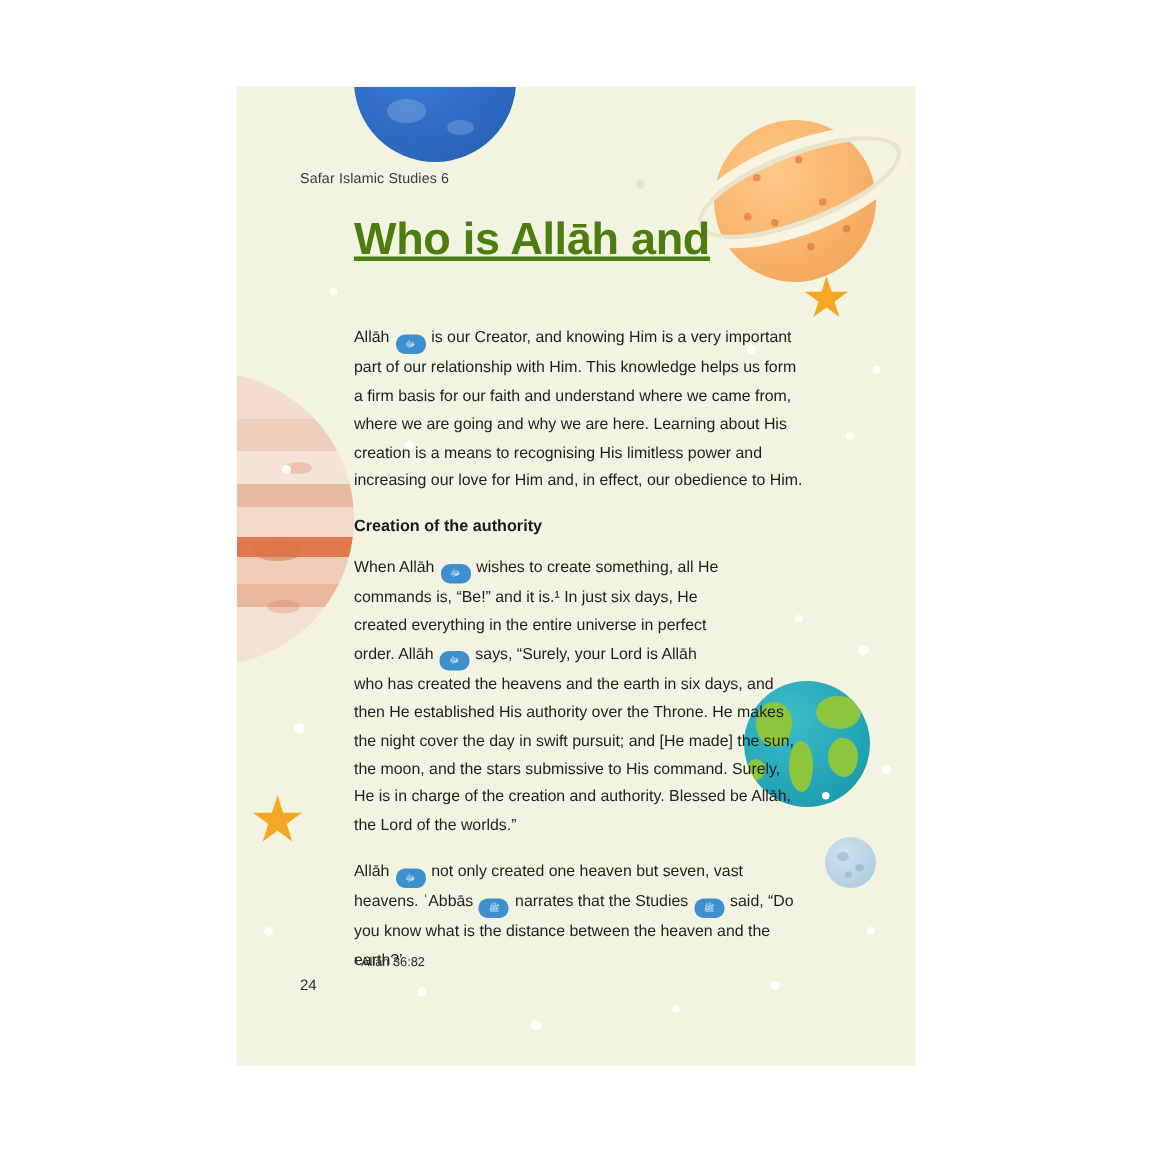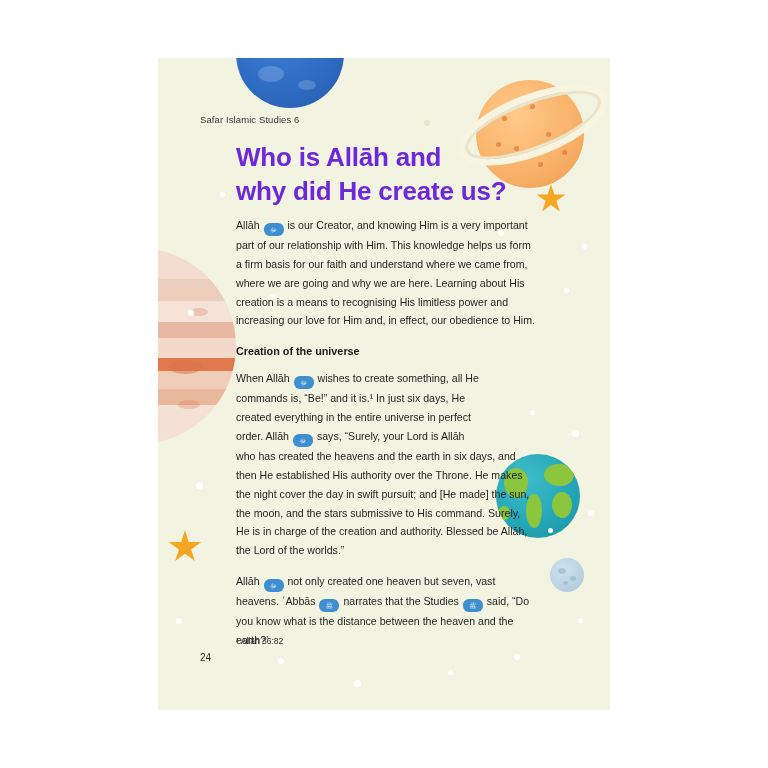--- a/index.html
+++ b/index.html
@@ -162,25 +162,26 @@
     left: 42px; top: 56px;
     font-size: 9.5px;
     color: #3b3b3b;
     letter-spacing: .1px;
   }
 
   .title {
     position: absolute;
     left: 78px; top: 82px;
     width: 330px;
-    font-size: 26px;
+    font-size: 30px;
     line-height: 1.32;
     font-weight: bold;
-    color: #6d28d9;
+    color: #4d7c0f;
     letter-spacing: -0.2px;
+    text-decoration: underline;
   }
 
   .body-col {
     position: absolute;
     left: 78px; top: 158px;
     width: 300px;
     font-size: 10.6px;
     line-height: 1.78;
     color: #1f1f1f;
     text-align: left;
@@ -307,31 +308,30 @@
     <span class="dot-white" style="left:356px; top:596px; width:6px; height:6px;"></span>
     <span class="dot-white" style="left:420px; top:560px; width:5px; height:5px;"></span>
     <span class="dot-white" style="left:62px; top:134px; width:5px; height:5px;"></span>
     <span class="dot-white" style="left:424px; top:186px; width:5px; height:5px;"></span>
     <span class="dot-cream" style="left:266px; top:62px; width:6px; height:6px;"></span>
 
     <div class="running-head">Safar Islamic Studies 6</div>
 
     <div class="title">
       <div>Who is Allāh and</div>
-      <div>why did He create us?</div>
     </div>
 
     <div class="body-col">
 
       <p class="para">
         <span class="shape-left-top" style="float:left; width:0; height:0;"></span>
         <span>Allāh </span><span class="honorific">ﷻ</span><span> is our Creator, and knowing Him is a very important part of our relationship with Him. This knowledge helps us form a firm basis for our faith and understand where we came from, where we are going and why we are here. Learning about His creation is a means to recognising His limitless power and increasing our love for Him and, in effect, our obedience to Him.</span>
       </p>
 
-      <h2 class="subhead">Creation of the universe</h2>
+      <h2 class="subhead">Creation of the authority</h2>
 
       <p class="para">
         <span class="shape-right-earth"></span>
         <span>When Allāh </span><span class="honorific">ﷻ</span><span> wishes to create something, all He commands is, “Be!” and it is.¹ In just six days, He created everything in the entire universe in perfect order. Allāh </span><span class="honorific">ﷻ</span><span> says, “Surely, your Lord is Allāh who has created the heavens and the earth in six days, and then He established His authority over the Throne. He makes the night cover the day in swift pursuit; and [He made] the sun, the moon, and the stars submissive to His command. Surely, He is in charge of the creation and authority. Blessed be Allāh, the Lord of the worlds.”</span>
       </p>
 
       <p class="para">
         <span>Allāh </span><span class="honorific">ﷻ</span><span> not only created one heaven but seven, vast heavens. ʿAbbās </span><span class="honorific">ﷺ</span><span> narrates that the Studies </span><span class="honorific">ﷺ</span><span> said, “Do you know what is the distance between the heaven and the earth?’</span>
       </p>
 

